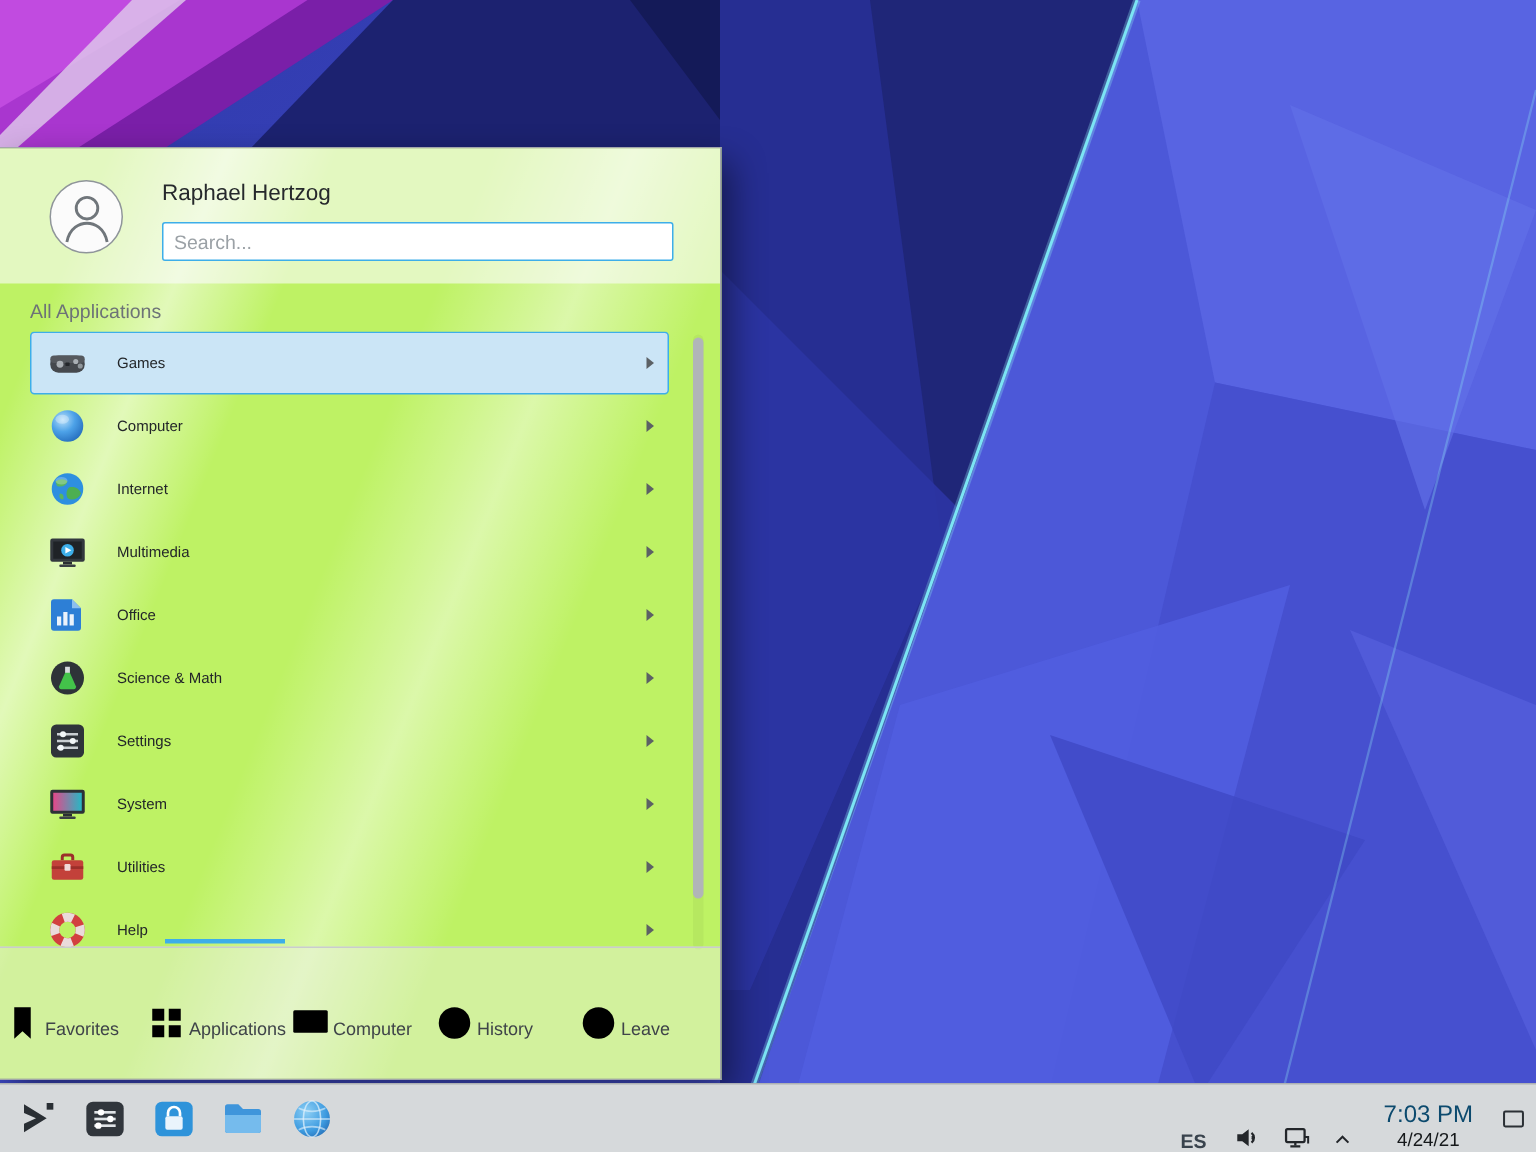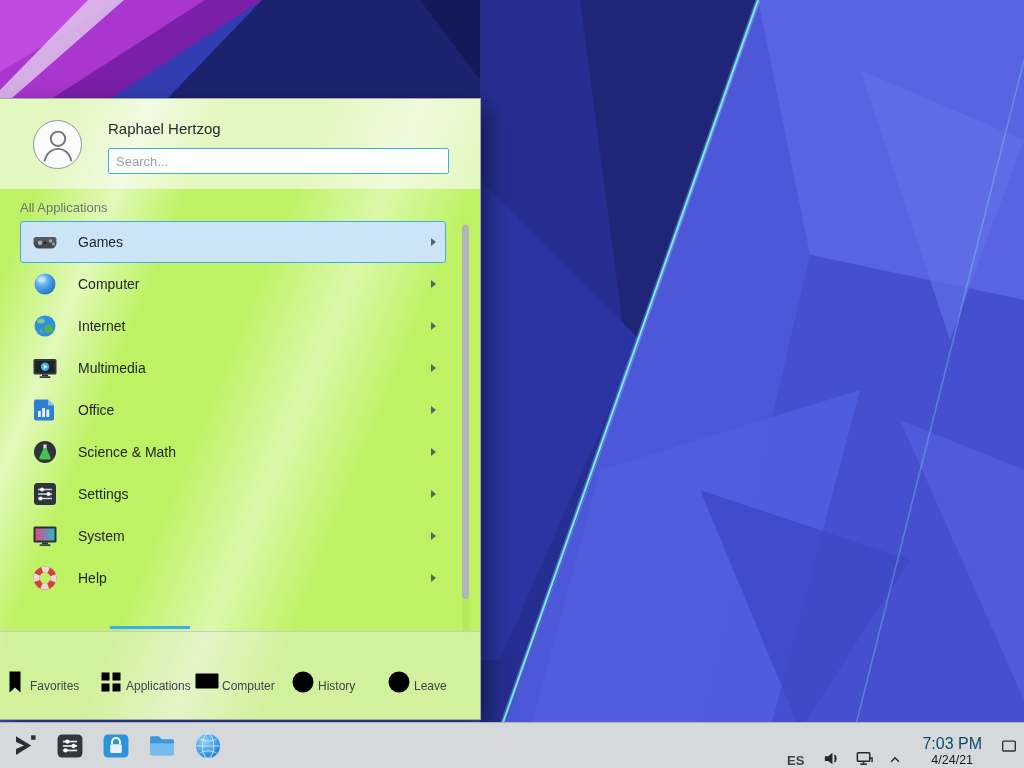--- a/index.html
+++ b/index.html
@@ -22,21 +22,21 @@
   .search{position:absolute;left:108px;top:49px;width:341px;height:26px;border:1px solid #3daee9;
           border-radius:2px;background:#fff;font-size:13px;color:#2b2e31;padding:0 7px;outline:none;
           font-family:Liberation Sans, sans-serif}
   .search::placeholder{color:#9ba1a6}
   .section-label{position:absolute;left:20px;top:101px;font-size:13px;color:#6d7377}
   .cat-list{position:absolute;left:0;top:122px;width:100%;height:412px;overflow:hidden}
   .cat-row{display:flex;align-items:center;height:42px;margin:0 34px 0 20px;border:1px solid transparent;
            border-radius:3px;padding-left:10px;position:relative}
   .cat-row.selected{background:#cbe5f6;border-color:#3daee9}
   .cat-icon{width:28px;height:28px;flex:0 0 28px}
-  .cat-label{margin-left:19px;font-size:14px;color:#232629}
+  .cat-label{margin-left:19px;font-size:10px;color:#232629}
   .cat-arrow{margin-left:auto;margin-right:9px;width:0;height:0;border-left:5px solid #5c6165;
              border-top:4.5px solid transparent;border-bottom:4.5px solid transparent}
   .scrollbar-track{position:absolute;right:11px;top:124px;width:7px;height:410px;background:rgba(0,0,0,.04);border-radius:3.5px}
   .scrollbar-thumb{position:absolute;right:11px;top:126px;width:7px;height:374px;background:#b1b5b8;border-radius:3.5px}
 
   .tabbar{position:absolute;left:0;bottom:0;width:100%;height:88px;border-top:1px solid #c9ccce;display:flex;background:rgba(240,241,242,.4)}
   .tab{flex:1;display:flex;flex-direction:row;align-items:center;padding-top:13px}
   .tab-icon{width:30px;height:30px}
   .tab-label{margin-top:8px;font-size:12px;color:#3f4449}
   .tab-indicator{position:absolute;left:110px;top:-6px;width:80px;height:3px;background:#3daee9}
@@ -208,20 +208,30 @@
           </defs>
         <rect x="2.5" y="4.5" width="23" height="16" rx="1.5" fill="#2c3137"></rect>
         <rect x="4.5" y="6.5" width="19" height="12" fill="url(#gSys)"></rect>
         <rect x="11" y="20.5" width="6" height="1.8" fill="#2a2e33"></rect>
         <rect x="8.5" y="22.3" width="11" height="1.7" rx="0.8" fill="#3a3f45"></rect>
       </svg>
       <span class="cat-label">System</span>
       <span class="cat-arrow"></span>
     </div>
 
+    <div class="cat-row">
+      <svg class="cat-icon" viewBox="0 0 28 28">
+        <path d="M10.5 9.5 v-2 a1.5 1.5 0 0 1 1.5 -1.5 h4 a1.5 1.5 0 0 1 1.5 1.5 v2" fill="none" stroke="#9c2f2a" stroke-width="2"></path>
+        <rect x="3.5" y="9.5" width="21" height="13" rx="1.5" fill="#c3413a"></rect>
+        <rect x="3.5" y="13.5" width="21" height="1.8" fill="#9c2f2a"></rect>
+        <rect x="12" y="12" width="4" height="4.5" rx="0.8" fill="#f1d9d7"></rect>
+      </svg>
+      <span class="cat-label">Utilities</span>
+      <span class="cat-arrow"></span>
+    </div>
 
     <div class="cat-row">
       <svg class="cat-icon" viewBox="0 0 28 28">
         <circle cx="14" cy="14" r="8.5" fill="none" stroke="#d24040" stroke-width="6"></circle>
         <circle cx="14" cy="14" r="8.5" fill="none" stroke="#ececec" stroke-width="6" stroke-dasharray="6.7 6.7" stroke-dashoffset="3.3" opacity="0.9"></circle>
       </svg>
       <span class="cat-label">Help</span>
       <span class="cat-arrow"></span>
     </div>
 

